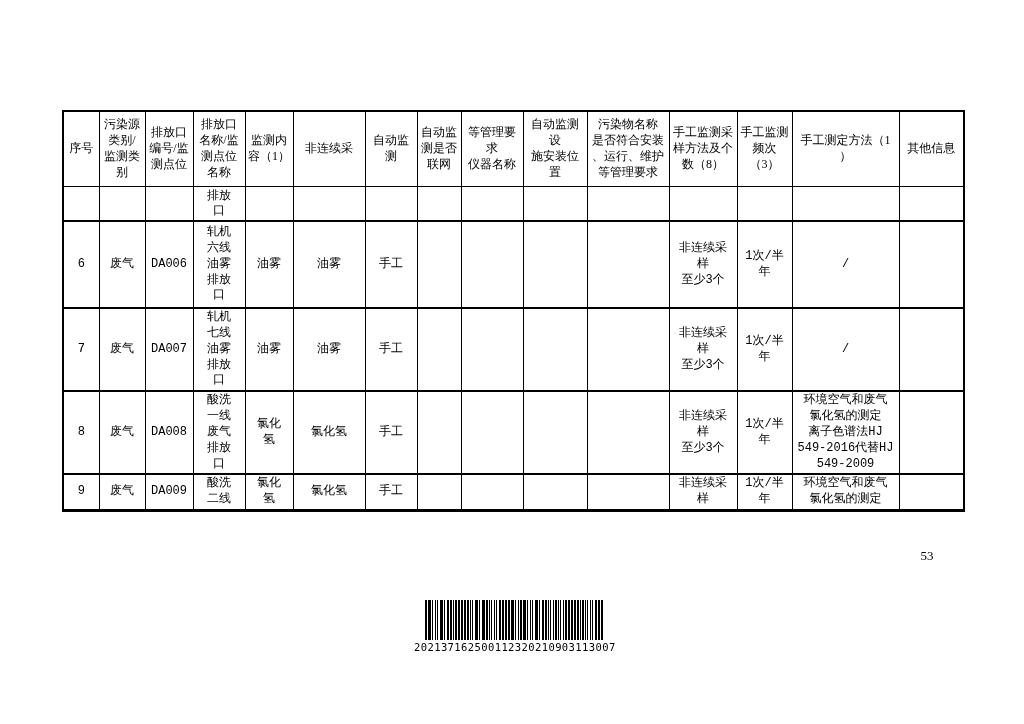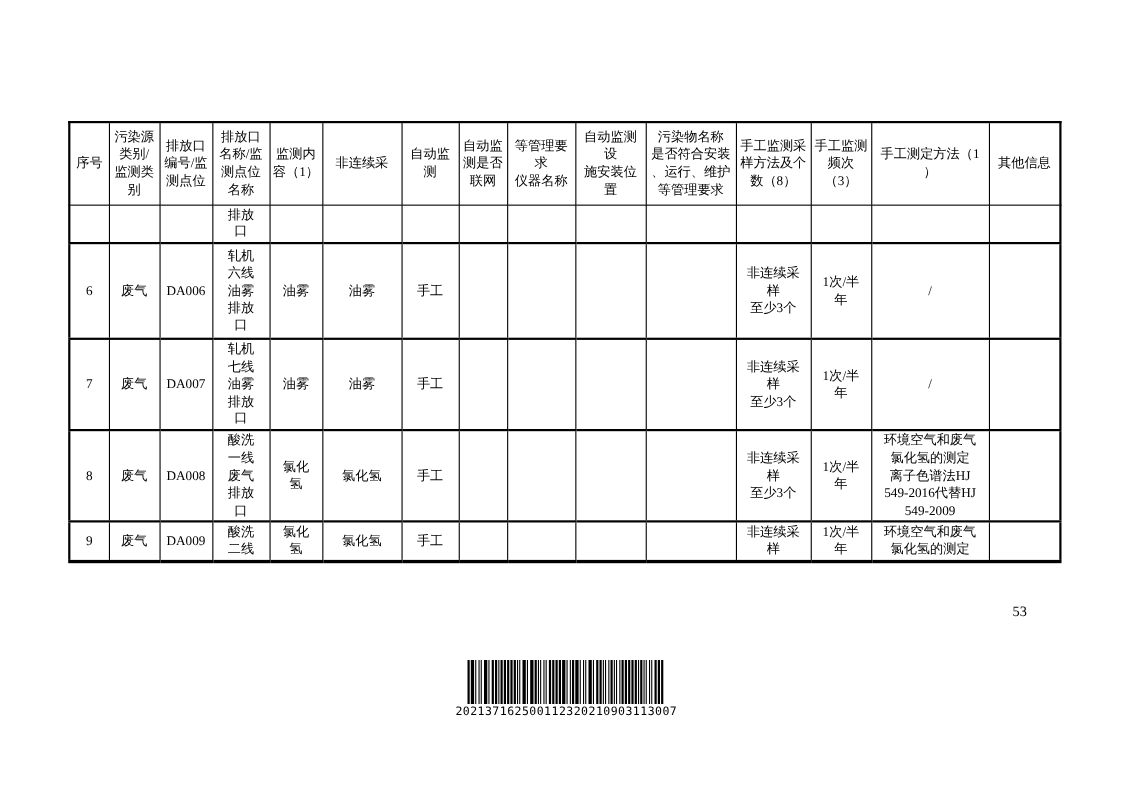--- a/index.html
+++ b/index.html
@@ -24,21 +24,21 @@
   table.mon th, table.mon td{
     border:1px solid #000;
     padding:1px 2px;
     text-align:center;
     vertical-align:middle;
     white-space:pre-line;
     font-weight:normal;
     overflow:hidden;
   }
   table.mon{border:2px solid #000;}
-  table.mon tr.thick td{border-top-width:2px;}
+  table.mon tr.thick td{border-top-width:2px;font-family:Liberation Mono, monospace;}
   table.mon tbody tr:last-child td{border-bottom:3px solid #000;}
   thead tr{height:75px;}
   .pageno{
     position:absolute;
     left:912px;top:548px;
     width:30px;
     text-align:center;
     font-size:13px;
   }
   .barcode-wrap{

